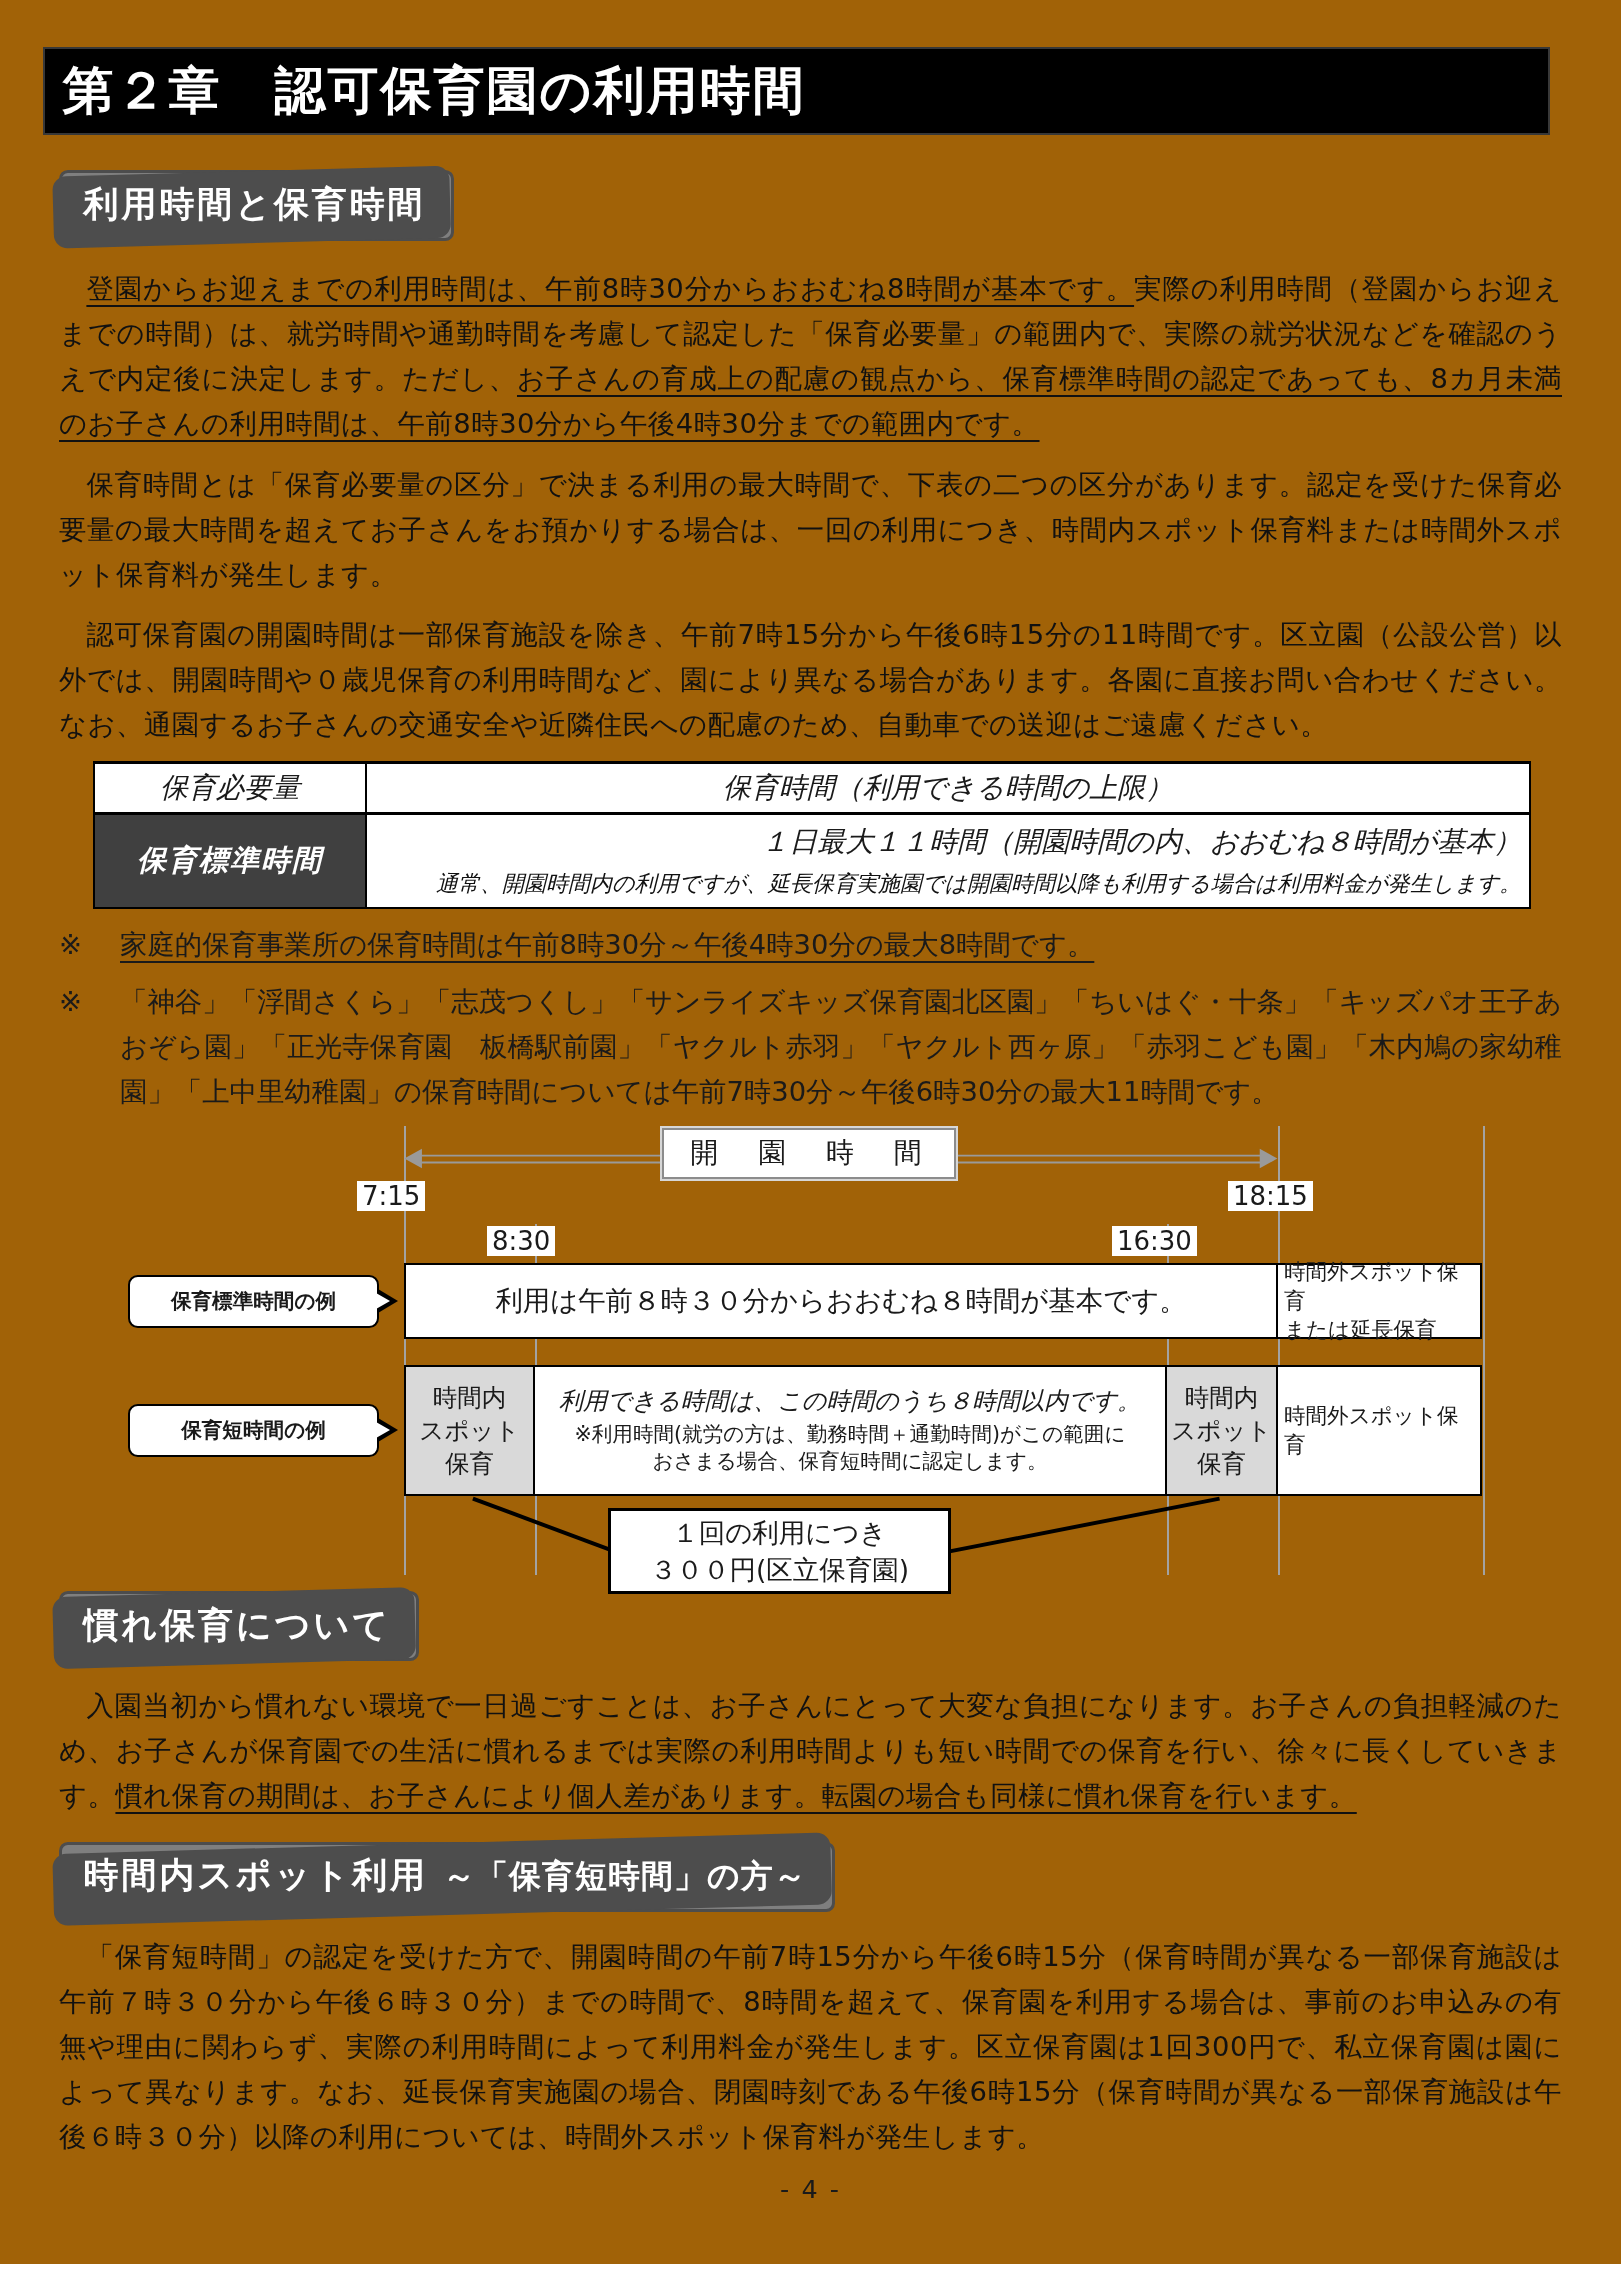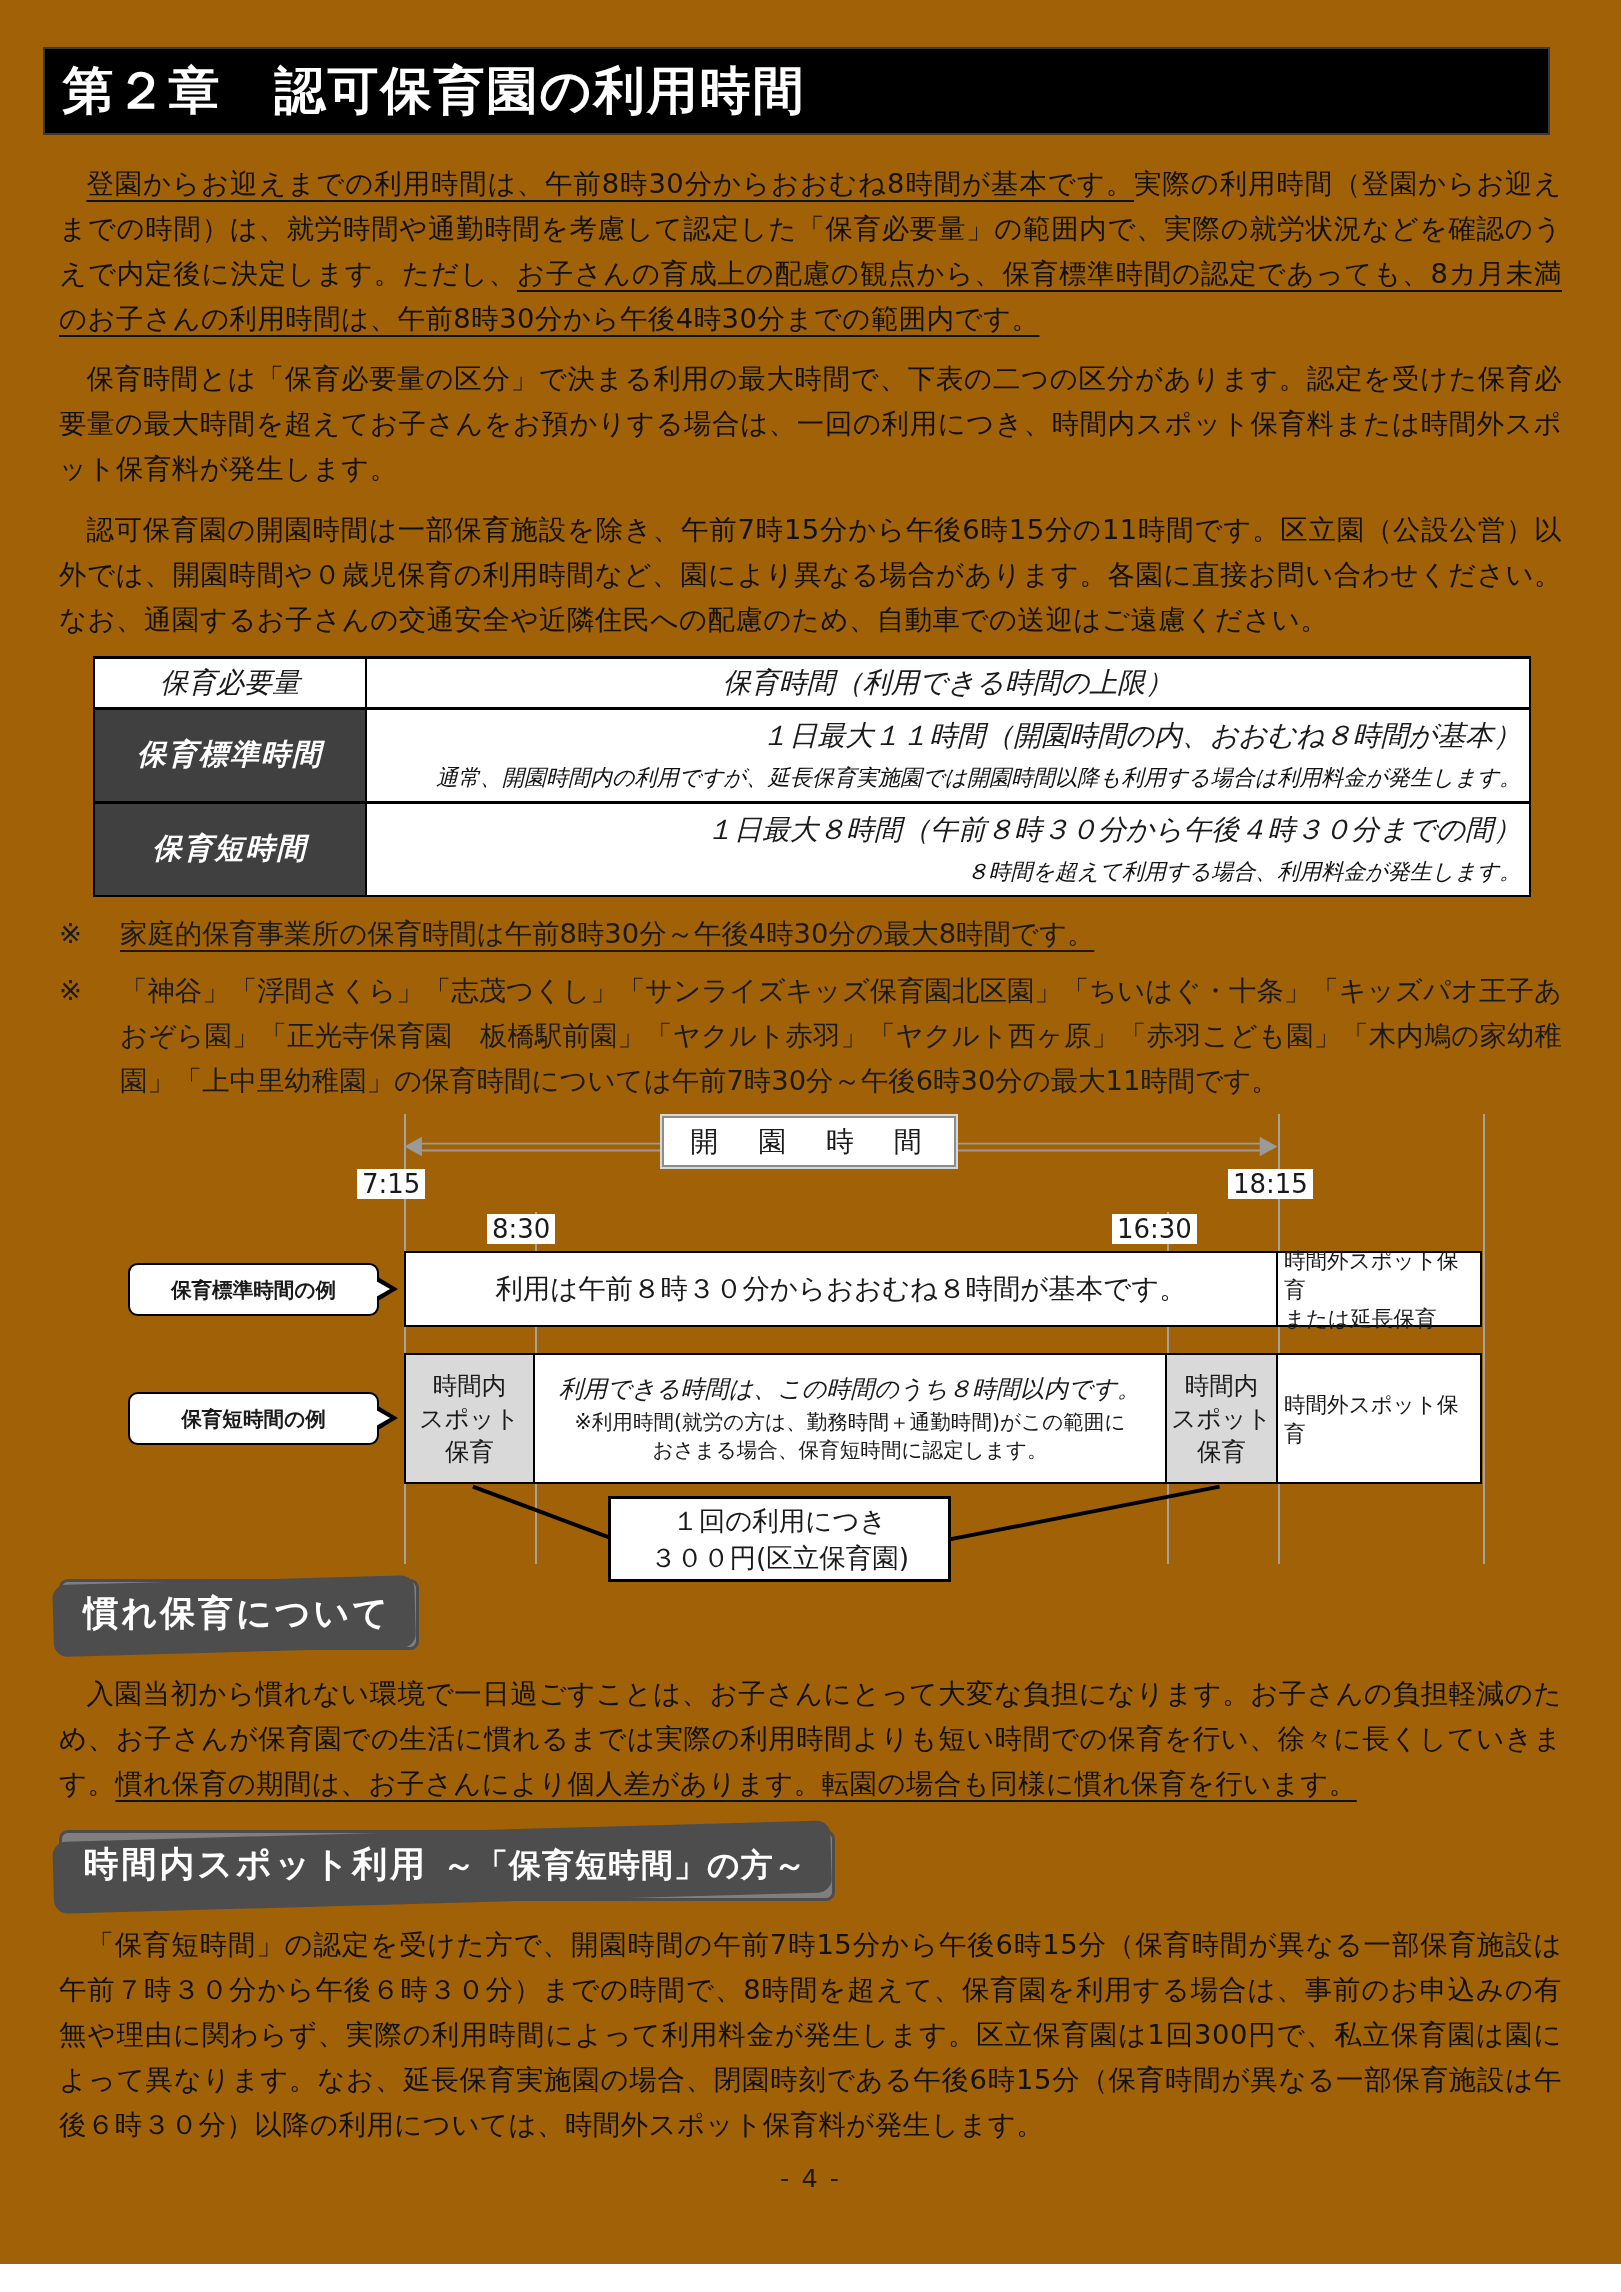--- a/index.html
+++ b/index.html
@@ -123,47 +123,45 @@
 <body>
 
 <div class="page">
 
   <div class="chapter-bar">
     <span>第２章　認可保育園の利用時間</span>
   </div>
 
   <div class="flow">
 
+    <div class="badge-wrap">
+      <div class="badge">
+        <span>利用時間と保育時間</span>
+      </div>
+    </div>
 
     <p class="body indent mt26"><span class="u">登園からお迎えまでの利用時間は、午前8時30分からおおむね8時間が基本です。</span><span>実際の利用時間（登園からお迎えまでの時間）は、就労時間や通勤時間を考慮して認定した「保育必要量」の範囲内で、実際の就労状況などを確認のうえで内定後に決定します。ただし、</span><span class="u">お子さんの育成上の配慮の観点から、保育標準時間の認定であっても、8カ月未満のお子さんの利用時間は、午前8時30分から午後4時30分までの範囲内です。</span></p>
 
     <p class="body indent mt16">保育時間とは「保育必要量の区分」で決まる利用の最大時間で、下表の二つの区分があります。認定を受けた保育必要量の最大時間を超えてお子さんをお預かりする場合は、一回の利用につき、時間内スポット保育料または時間外スポット保育料が発生します。</p>
 
     <p class="body indent mt16">認可保育園の開園時間は一部保育施設を除き、午前7時15分から午後6時15分の11時間です。区立園（公設公営）以外では、開園時間や０歳児保育の利用時間など、園により異なる場合があります。各園に直接お問い合わせください。なお、通園するお子さんの交通安全や近隣住民への配慮のため、自動車での送迎はご遠慮ください。</p>
 
     <table class="care-table">
       <tbody>
           <tr class="thead">
         <td class="col-label">保育必要量</td>
         <td>保育時間（利用できる時間の上限）</td>
       </tr>
       <tr>
         <td class="label-cell col-label">保育標準時間</td>
         <td class="val-cell">
           <div class="main">１日最大１１時間（開園時間の内、おおむね８時間が基本）</div>
           <div class="sub">通常、開園時間内の利用ですが、延長保育実施園では開園時間以降も利用する場合は利用料金が発生します。</div>
         </td>
       </tr>
-      <tr>
-        <td class="label-cell col-label">保育短時間</td>
-        <td class="val-cell">
-          <div class="main">１日最大８時間（午前８時３０分から午後４時３０分までの間）</div>
-          <div class="sub">８時間を超えて利用する場合、利用料金が発生します。</div>
-        </td>
-      </tr>
     </tbody>
       </table>
 
     <div class="note" style="margin-top:13.7px;">
       <span class="marker">※</span>
       <span class="ntext"><span class="u">家庭的保育事業所の保育時間は午前8時30分～午後4時30分の最大8時間です。</span></span>
     </div>
 
     <div class="note">
       <span class="marker">※</span>

